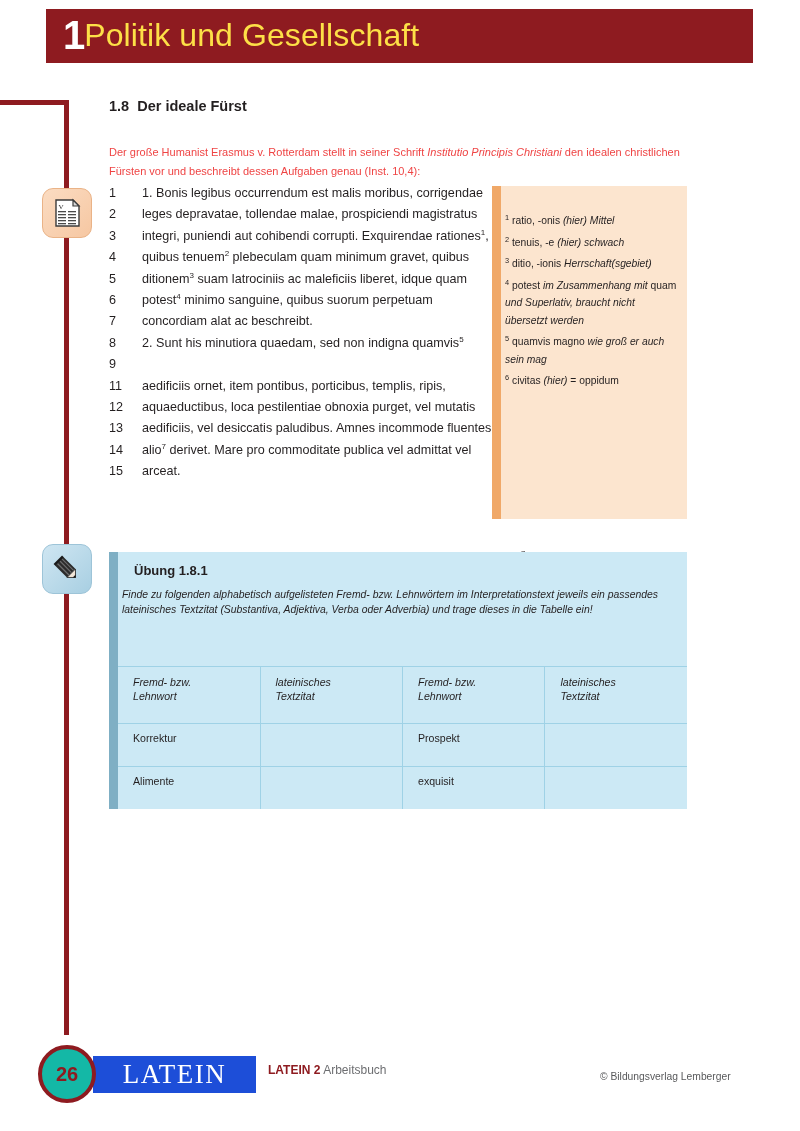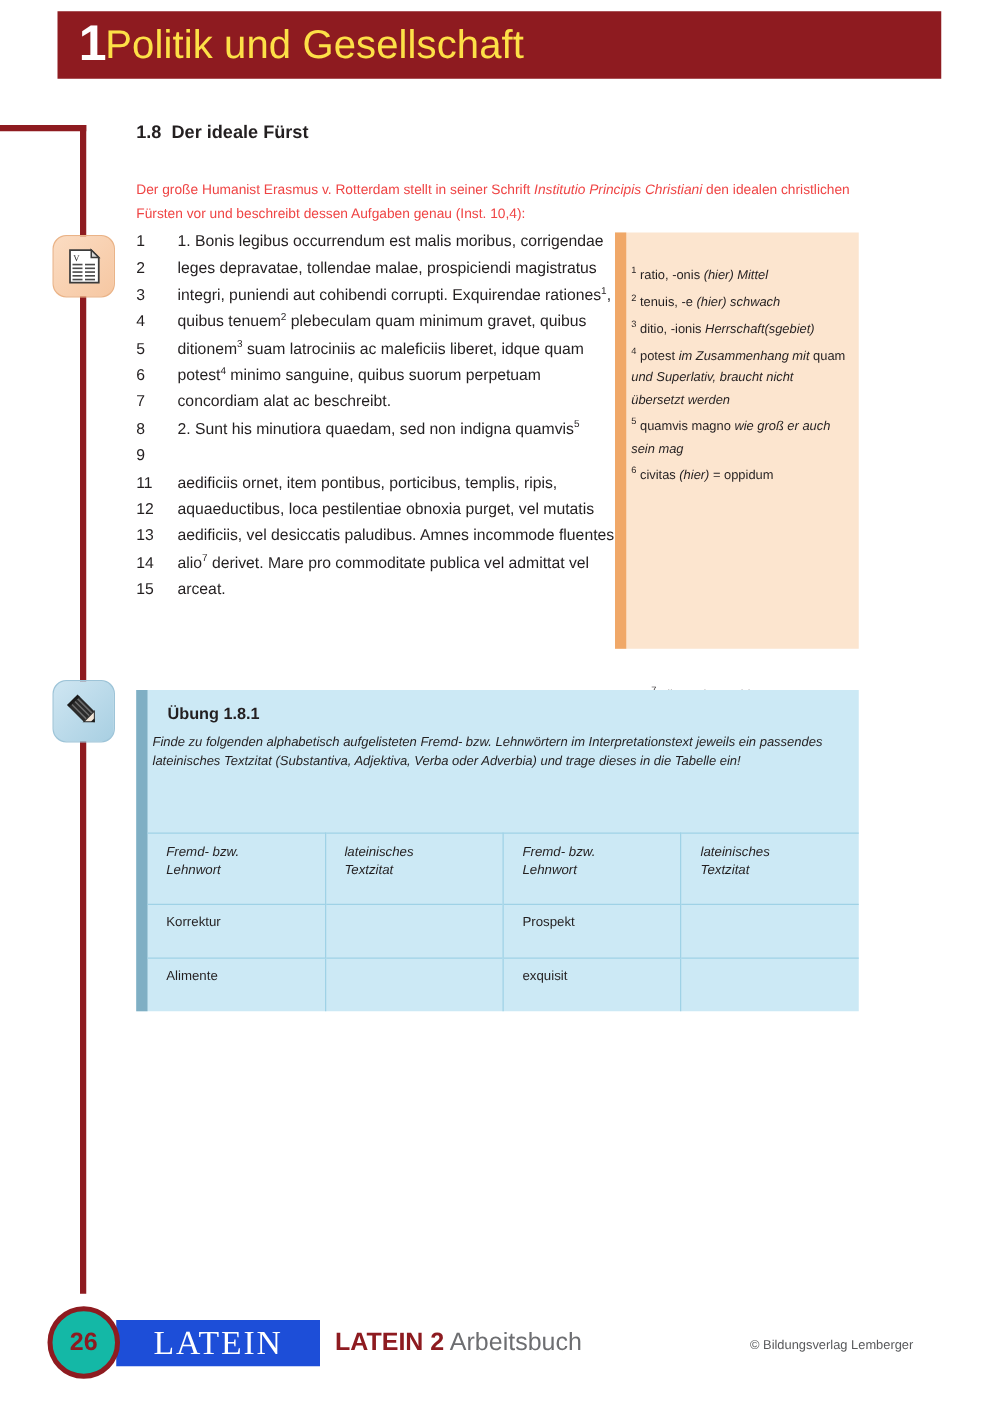--- a/index.html
+++ b/index.html
@@ -246,21 +246,21 @@
   #footer-brand-text {
     color: #ffffff;
     font-family: "Liberation Serif", serif;
     font-size: 27px;
     letter-spacing: 1.5px;
   }
   #footer-series {
     position: absolute;
     left: 268px;
     top: 1063px;
-    font-size: 20px;
+    font-size: 12px;
     color: #6d6e71;
   }
   #footer-series .strong {
     font-weight: bold;
     color: #8e1b20;
   }
   #footer-copyright {
     position: absolute;
     left: 600px;
     top: 1071px;

